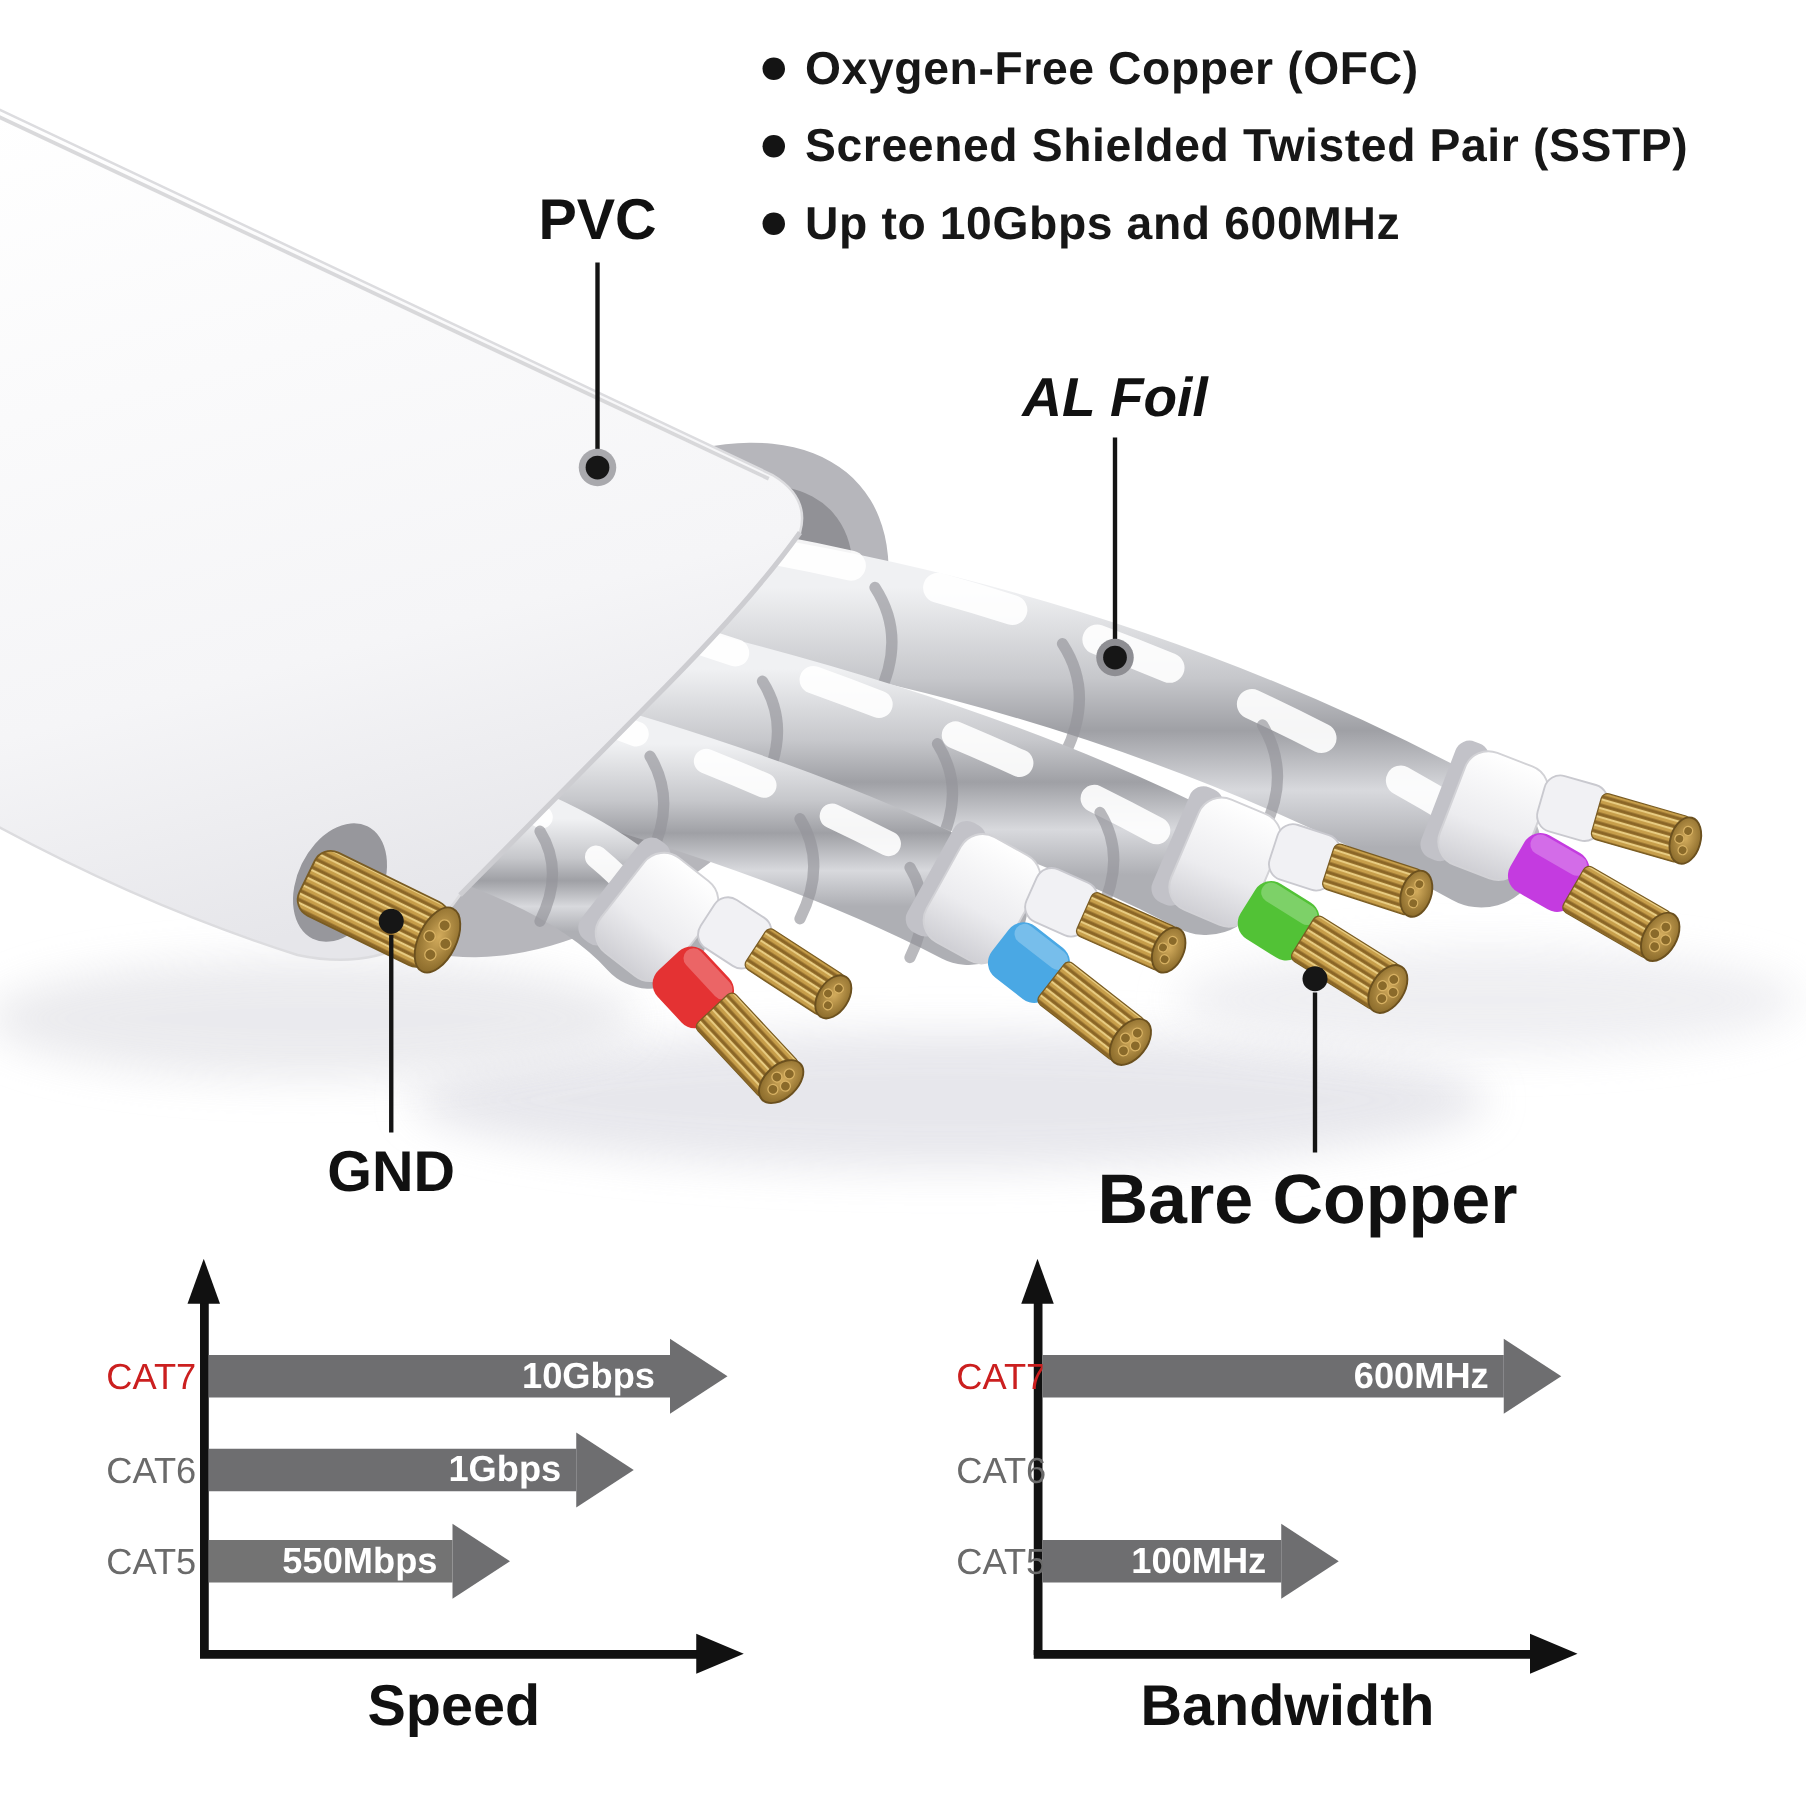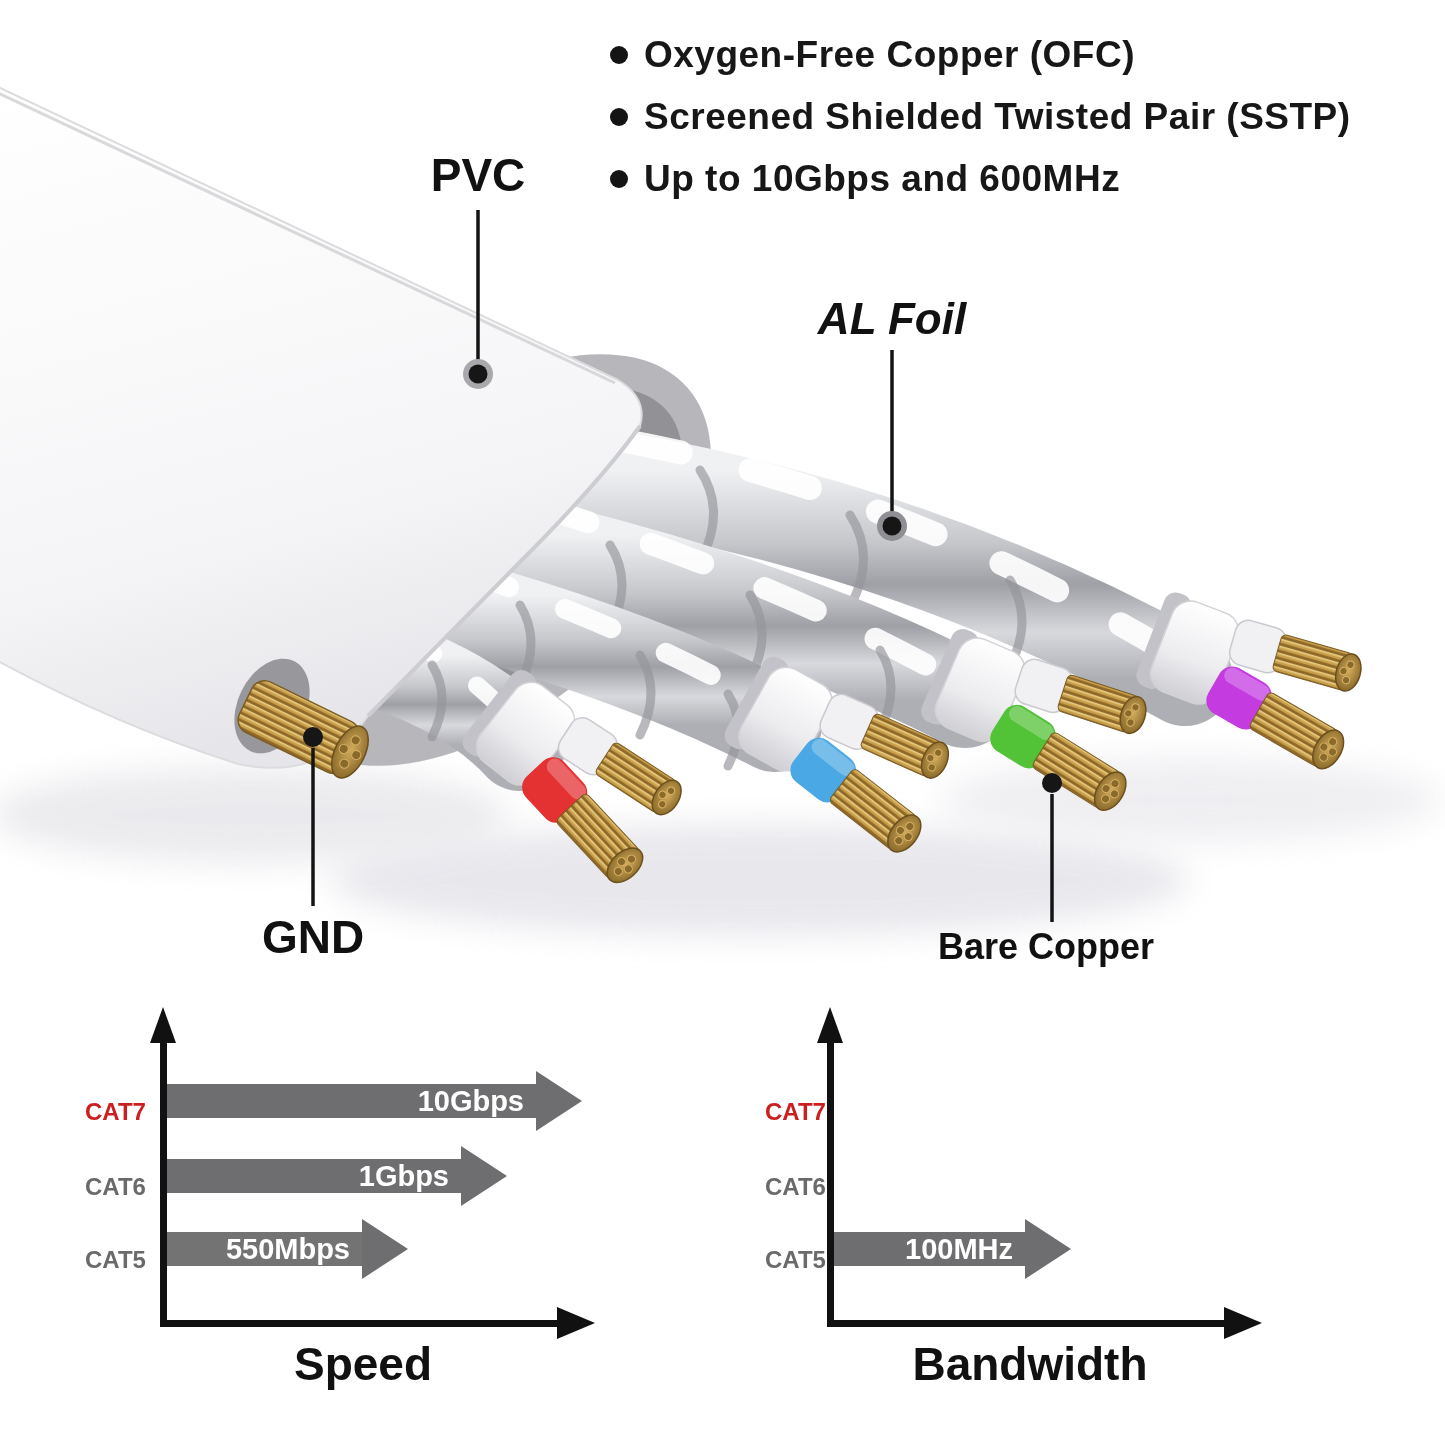--- a/index.html
+++ b/index.html
@@ -13,21 +13,21 @@
   
   .callout{position:absolute;transform:translateX(-50%);font-weight:bold;color:#111;font-size:46px;white-space:nowrap;}
   
   .chart{position:absolute;width:580px;height:430px;}
   .y-axis{position:absolute;top:36px;width:7px;height:283px;background:#111;}
   .y-arrow{position:absolute;top:2px;width:0;height:0;border-left:13px solid transparent;border-right:13px solid transparent;border-bottom:36px solid #111;}
   .x-axis{position:absolute;top:315px;height:7px;background:#111;}
   .x-arrow{position:absolute;top:302px;width:0;height:0;border-top:16px solid transparent;border-bottom:16px solid transparent;border-left:38px solid #111;}
   .rows{position:absolute;inset:0;}
   .bar-row{position:absolute;left:0;right:0;height:34px;}
-  .cat-label{position:absolute;left:0;top:14px;font-size:24px;font-weight:bold;white-space:nowrap;}
+  .cat-label{position:absolute;left:0;top:2px;font-size:29px;font-weight:normal;white-space:nowrap;}
   .bar{position:absolute;top:0;height:34px;display:flex;align-items:flex-end;justify-content:flex-end;padding-right:12px;box-sizing:border-box;}
   .bar-value{font-size:29px;font-weight:bold;white-space:nowrap;}
   .bar-arrow{position:absolute;left:100%;top:50%;transform:translateY(-50%);width:0;height:0;
              border-top:30px solid transparent;border-bottom:30px solid transparent;border-left:46px solid #6e6e70;}
   .chart-title{position:absolute;top:332px;width:480px;text-align:center;font-size:46px;font-weight:bold;color:#111;}
   svg.cable{position:absolute;left:0;top:0;}
 </style>
 </head>
 <body>
 
@@ -162,21 +162,21 @@
   </li>
   <li>
     <span class="dot"></span>
     <span class="ftxt">Up to 10Gbps and 600MHz</span>
   </li>
 </ul>
 
 <div class="callout" style="left:478px;top:148px;">PVC</div>
 <div class="callout" style="left:892px;top:294px;font-size:44px;font-style:italic;">AL Foil</div>
 <div class="callout" style="left:313px;top:910px;">GND</div>
-<div class="callout" style="left:1046px;top:926px;font-size:36px;">Bare Copper</div>
+<div class="callout" style="left:1046px;top:926px;font-size:56px;">Bare Copper</div>
 
 <div class="chart" style="left:85px;top:1005px;">
   <div class="y-axis" style="left:75px;"></div>
   <div class="y-arrow" style="left:65px;"></div>
   <div class="x-axis" style="left:75px;width:400px;"></div>
   <div class="x-arrow" style="left:472px;"></div>
   <div class="rows">
       <div class="bar-row" style="top: 79px;">
         <span class="cat-label" style="color: rgb(203, 31, 31);">CAT7</span>
         <div class="bar" style="left: 82px; width: 369px; background: rgb(110, 110, 112);">
@@ -203,20 +203,24 @@
 </div>
 
 <div class="chart" style="left:765px;top:1005px;">
   <div class="y-axis" style="left:62px;"></div>
   <div class="y-arrow" style="left:52px;"></div>
   <div class="x-axis" style="left:62px;width:400px;"></div>
   <div class="x-arrow" style="left:459px;"></div>
   <div class="rows">
       <div class="bar-row" style="top: 79px;">
         <span class="cat-label" style="color: rgb(203, 31, 31);">CAT7</span>
+        <div class="bar" style="left: 69px; width: 369px; background: rgb(110, 110, 112);">
+          <span class="bar-value" style="color: rgb(255, 255, 255);">600MHz</span>
+          <span class="bar-arrow" style="border-left-color: rgb(110, 110, 112);"></span>
+        </div>
       </div>
       <div class="bar-row" style="top: 154px;">
         <span class="cat-label" style="color: rgb(106, 106, 106);">CAT6</span>
       </div>
       <div class="bar-row" style="top: 227px;">
         <span class="cat-label" style="color: rgb(106, 106, 106);">CAT5</span>
         <div class="bar" style="left: 69px; width: 191px; background: rgb(110, 110, 112);">
           <span class="bar-value" style="color: rgb(255, 255, 255);">100MHz</span>
           <span class="bar-arrow" style="border-left-color: rgb(110, 110, 112);"></span>
         </div>

